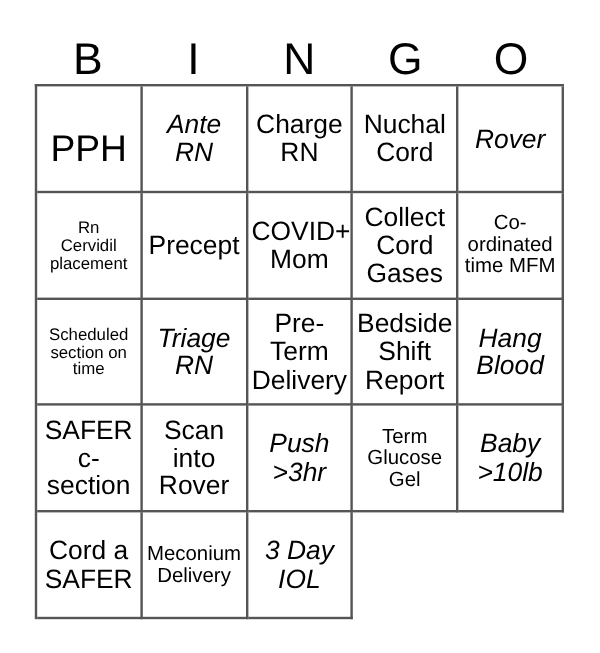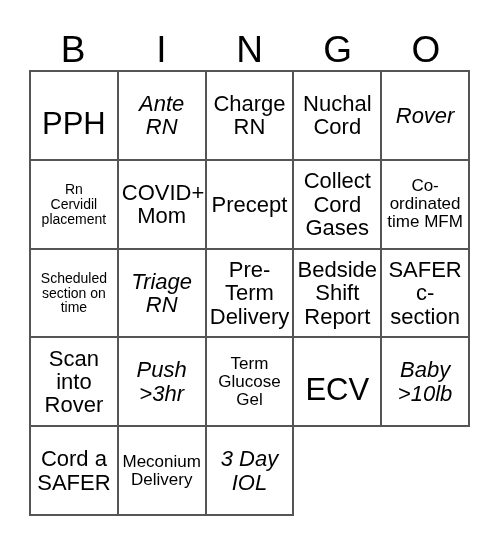--- a/index.html
+++ b/index.html
@@ -103,25 +103,25 @@
     <div class="cell sz-lg">
         <span>Rover</span>
       </div>
 
     <div class="cell sz-xs">
         <span>Rn
 Cervidil
 placement</span>
       </div>
     <div class="cell sz-md">
+        <span>Precept</span>
+      </div>
+    <div class="cell sz-md">
         <span>COVID+
 Mom</span>
-      </div>
-    <div class="cell sz-md">
-        <span>Precept</span>
       </div>
     <div class="cell sz-md">
         <span>Collect
 Cord
 Gases</span>
       </div>
     <div class="cell sz-sm">
         <span>Co-
 ordinated
 time MFM</span>
@@ -140,43 +140,44 @@
         <span>Pre-
 Term
 Delivery</span>
       </div>
     <div class="cell sz-md">
         <span>Bedside
 Shift
 Report</span>
       </div>
 
+    <div class="cell sz-lg">
+        <span>Hang
+Blood</span>
+      </div>
     <div class="cell sz-md">
         <span>SAFER
 c-
 section</span>
       </div>
     <div class="cell sz-md">
         <span>Scan
 into
 Rover</span>
       </div>
     <div class="cell sz-lg">
         <span>Push
 &gt;3hr</span>
       </div>
     <div class="cell sz-sm">
         <span>Term
 Glucose
 Gel</span>
       </div>
 
-    <div class="cell sz-xl">
-        <span>ECV</span>
-      </div>
     <div class="cell sz-lg">
         <span>Baby
 &gt;10lb</span>
       </div>
     <div class="cell sz-md">
         <span>Cord a
 SAFER</span>
       </div>
     <div class="cell sz-sm">
         <span>Meconium

